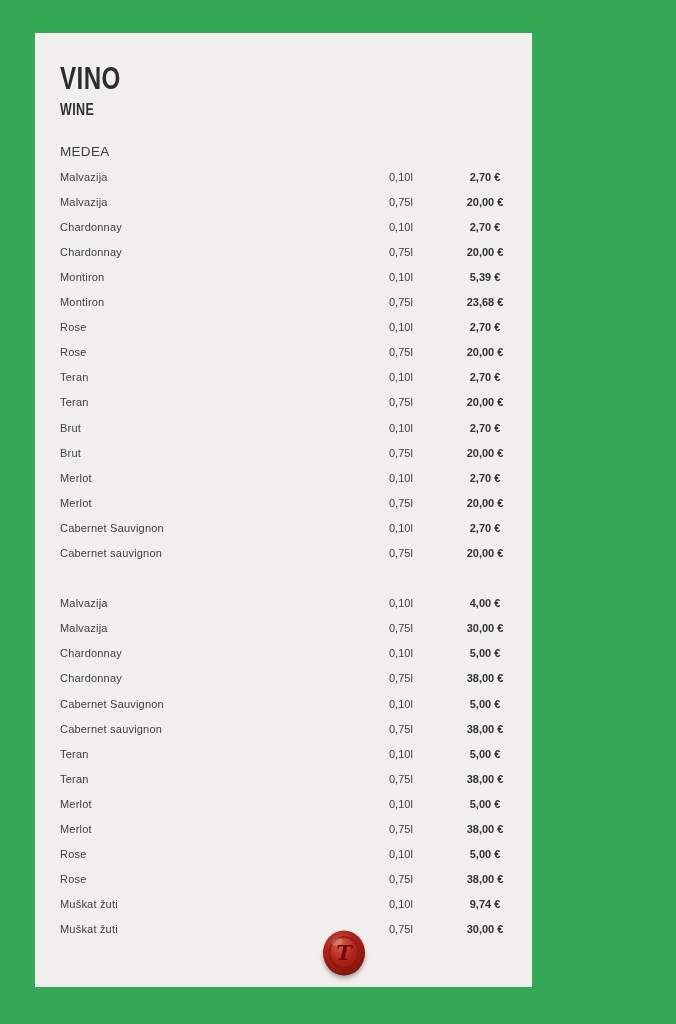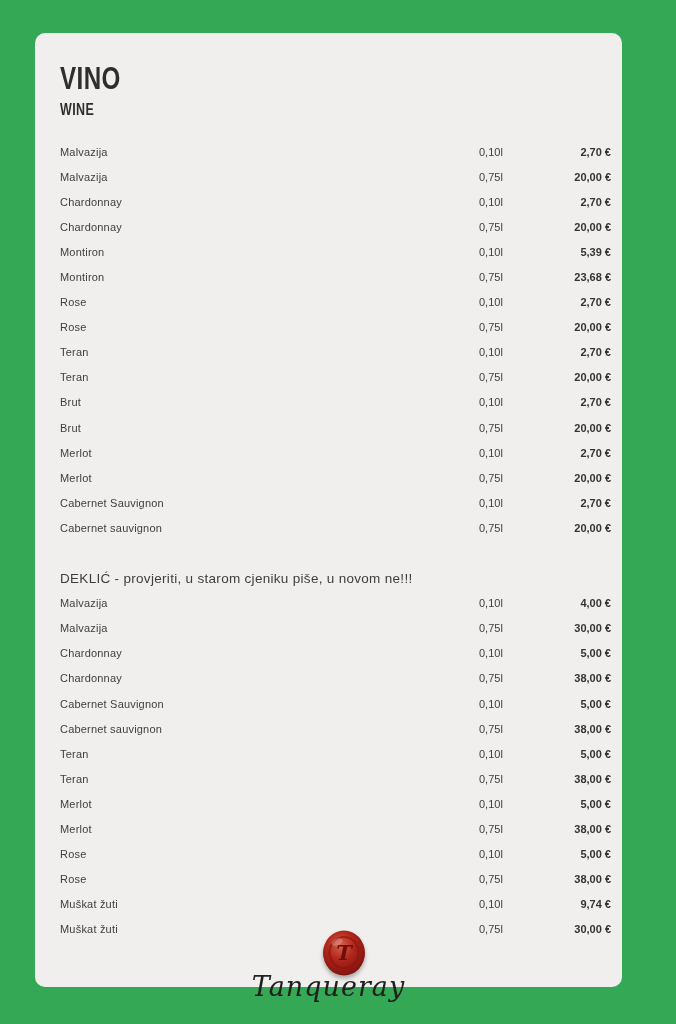--- a/index.html
+++ b/index.html
@@ -6,23 +6,22 @@
   body {
     width: 676px; height: 1024px;
     position: relative;
     overflow: hidden;
     background: #35a855;
     font-family: "Liberation Sans", sans-serif;
   }
   .paper {
     position: absolute;
     left: 35px; top: 33px;
-    width: 587px; height: 954px;
+    width: 497px; height: 954px;
     background: #f0efee;
-    border-radius: 10px;
   }
   .title {
     margin: 30px 0 0 25px;
     font-size: 31px;
     font-weight: bold;
     line-height: 1;
     color: #2e2e2e;
     transform: scaleX(0.78);
     transform-origin: left center;
     letter-spacing: 0.5px;
@@ -47,21 +46,21 @@
     letter-spacing: 0.3px;
   }
   .row {
     height: 25.1px;
     display: flex; align-items: center;
     font-size: 11px;
     color: #3e3e3e;
   }
   .row .name { flex: 1; letter-spacing: 0.2px; }
   .row .vol { width: 60px; text-align: left; }
-  .row .price { width: 72px; text-align: right; font-weight: bold; color: #333333; }
+  .row .price { width: 72px; text-align: center; font-weight: bold; color: #333333; }
   .seal {
     position: absolute;
     left: 287px; top: 896px;
     width: 44px; height: 48px;
     filter: drop-shadow(0 3px 2px rgba(0,0,0,0.30));
     z-index: 3;
   }
   .brand {
     position: absolute;
     left: 0; top: 938px;
@@ -77,20 +76,21 @@
 </style>
 </head>
 <body>
 
 <div class="paper">
   <div class="title">VINO</div>
   <div class="subtitle">WINE</div>
 
   <div class="list" id="sections">
       <div class="section">
+        <div class="section-header">MEDEA</div>
         <div class="row">
           <span class="name">Malvazija</span>
           <span class="vol">0,10l</span>
           <span class="price">2,70 €</span>
         </div>
         <div class="row">
           <span class="name">Malvazija</span>
           <span class="vol">0,75l</span>
           <span class="price">20,00 €</span>
         </div>
@@ -159,21 +159,20 @@
           <span class="vol">0,10l</span>
           <span class="price">2,70 €</span>
         </div>
         <div class="row">
           <span class="name">Cabernet sauvignon</span>
           <span class="vol">0,75l</span>
           <span class="price">20,00 €</span>
         </div>
       </div>
       <div class="section gap">
-        <div class="section-header">DEKLIĆ - provjeriti, u starom cjeniku piše, u novom ne!!!</div>
         <div class="row">
           <span class="name">Malvazija</span>
           <span class="vol">0,10l</span>
           <span class="price">4,00 €</span>
         </div>
         <div class="row">
           <span class="name">Malvazija</span>
           <span class="vol">0,75l</span>
           <span class="price">30,00 €</span>
         </div>
@@ -248,14 +247,13 @@
           <stop offset="45%" stop-color="#b02519"></stop>
           <stop offset="100%" stop-color="#76100b"></stop>
         </radialGradient>
       </defs>
       <ellipse cx="22" cy="24" rx="21" ry="22.5" fill="url(#sealGrad)"></ellipse>
       <ellipse cx="22" cy="23.5" rx="14.5" ry="15.5" fill="none" stroke="#8c140f" stroke-width="2.2" opacity="0.65"></ellipse>
       <ellipse cx="15" cy="13" rx="6" ry="3.5" fill="#ffffff" opacity="0.22" transform="rotate(-20 15 13)"></ellipse>
       <text x="22" y="31" text-anchor="middle" font-family="DejaVu Serif, serif" font-style="italic" font-weight="bold" font-size="21" fill="#6e0d09">T</text>
     </svg>
   </div>
-  <div class="brand">Tanqueray</div>
 </div>
 
 </body></html>

